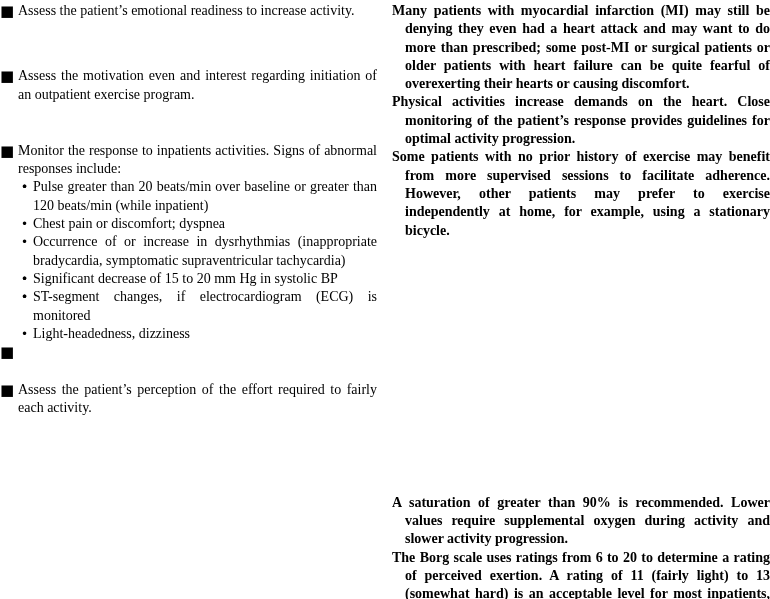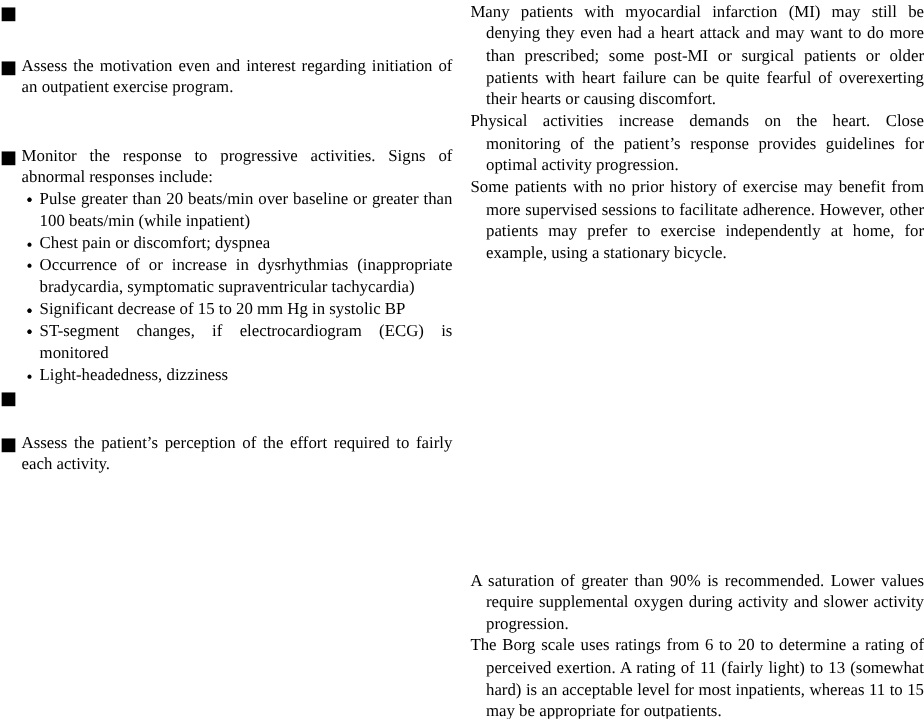--- a/index.html
+++ b/index.html
@@ -63,53 +63,55 @@
     font-size: 12px;
     line-height: 18.3px;
   }
 
   
   .rat {
     margin: 0;
     padding-left: 13px;
     text-indent: -13px;
     text-align: justify;
+    font-weight: bold;
   }
   #r1 { margin-top: 2px; }
   .spacer {
     height: 254px;
   }
 </style>
 </head>
 <body>
 
 <div class="page">
 
   <div class="col col-left">
 
     <div class="li" id="l1">
       <span class="sq">■</span>
+      <span>Assess the patient’s emotional readiness to increase activity.</span>
     </div>
 
     <div class="li" id="l2">
       <span class="sq">■</span>
       <span>Assess the motivation even and interest regarding initiation of an outpatient exercise program.</span>
     </div>
 
     <div class="li" id="l3">
       <span class="sq">■</span>
-      <span>Monitor the response to progressive activities. Signs of abnormal responses include:</span>
+      <span>Monitor the response to inpatients activities. Signs of abnormal responses include:</span>
 
       <div>
         <div class="sub">
           <span class="dot">•</span>
         </div>
         <div class="sub">
           <span class="dot">•</span>
-          <span>Pulse greater than 20 beats/min over baseline or greater than 100 beats/min (while inpatient)</span>
+          <span>Pulse greater than 20 beats/min over baseline or greater than 120 beats/min (while inpatient)</span>
         </div>
         <div class="sub">
           <span class="dot">•</span>
           <span>Chest pain or discomfort; dyspnea</span>
         </div>
         <div class="sub">
           <span class="dot">•</span>
           <span>Occurrence of or increase in dysrhythmias (inappropriate bradycardia, symptomatic supraventricular tachycardia)</span>
         </div>
         <div class="sub">

